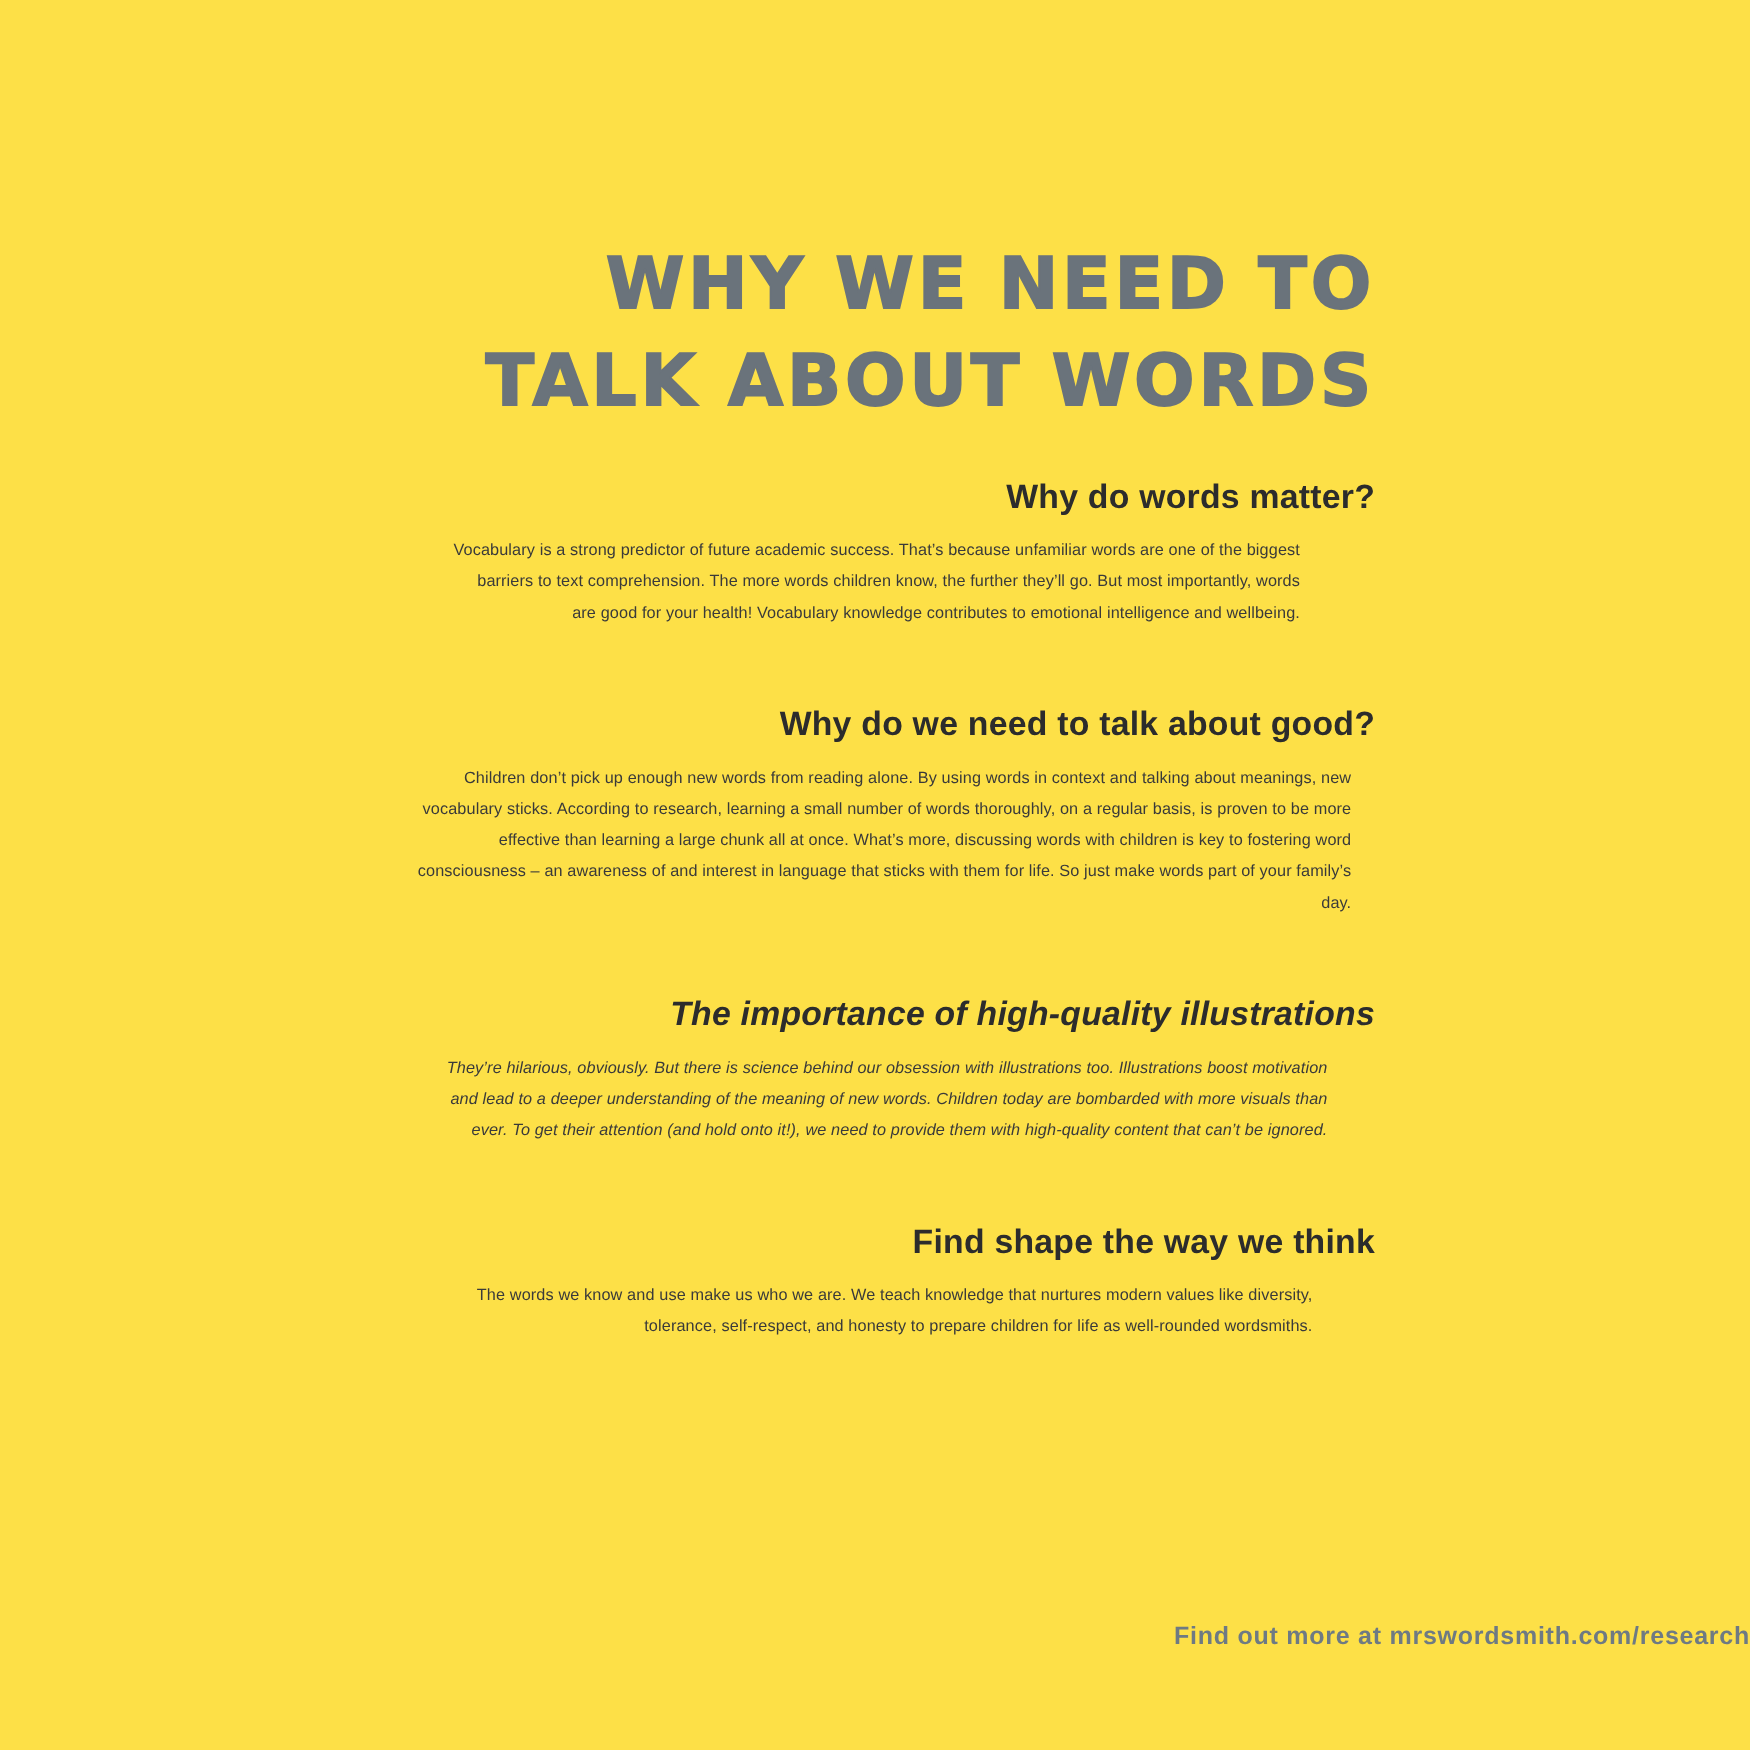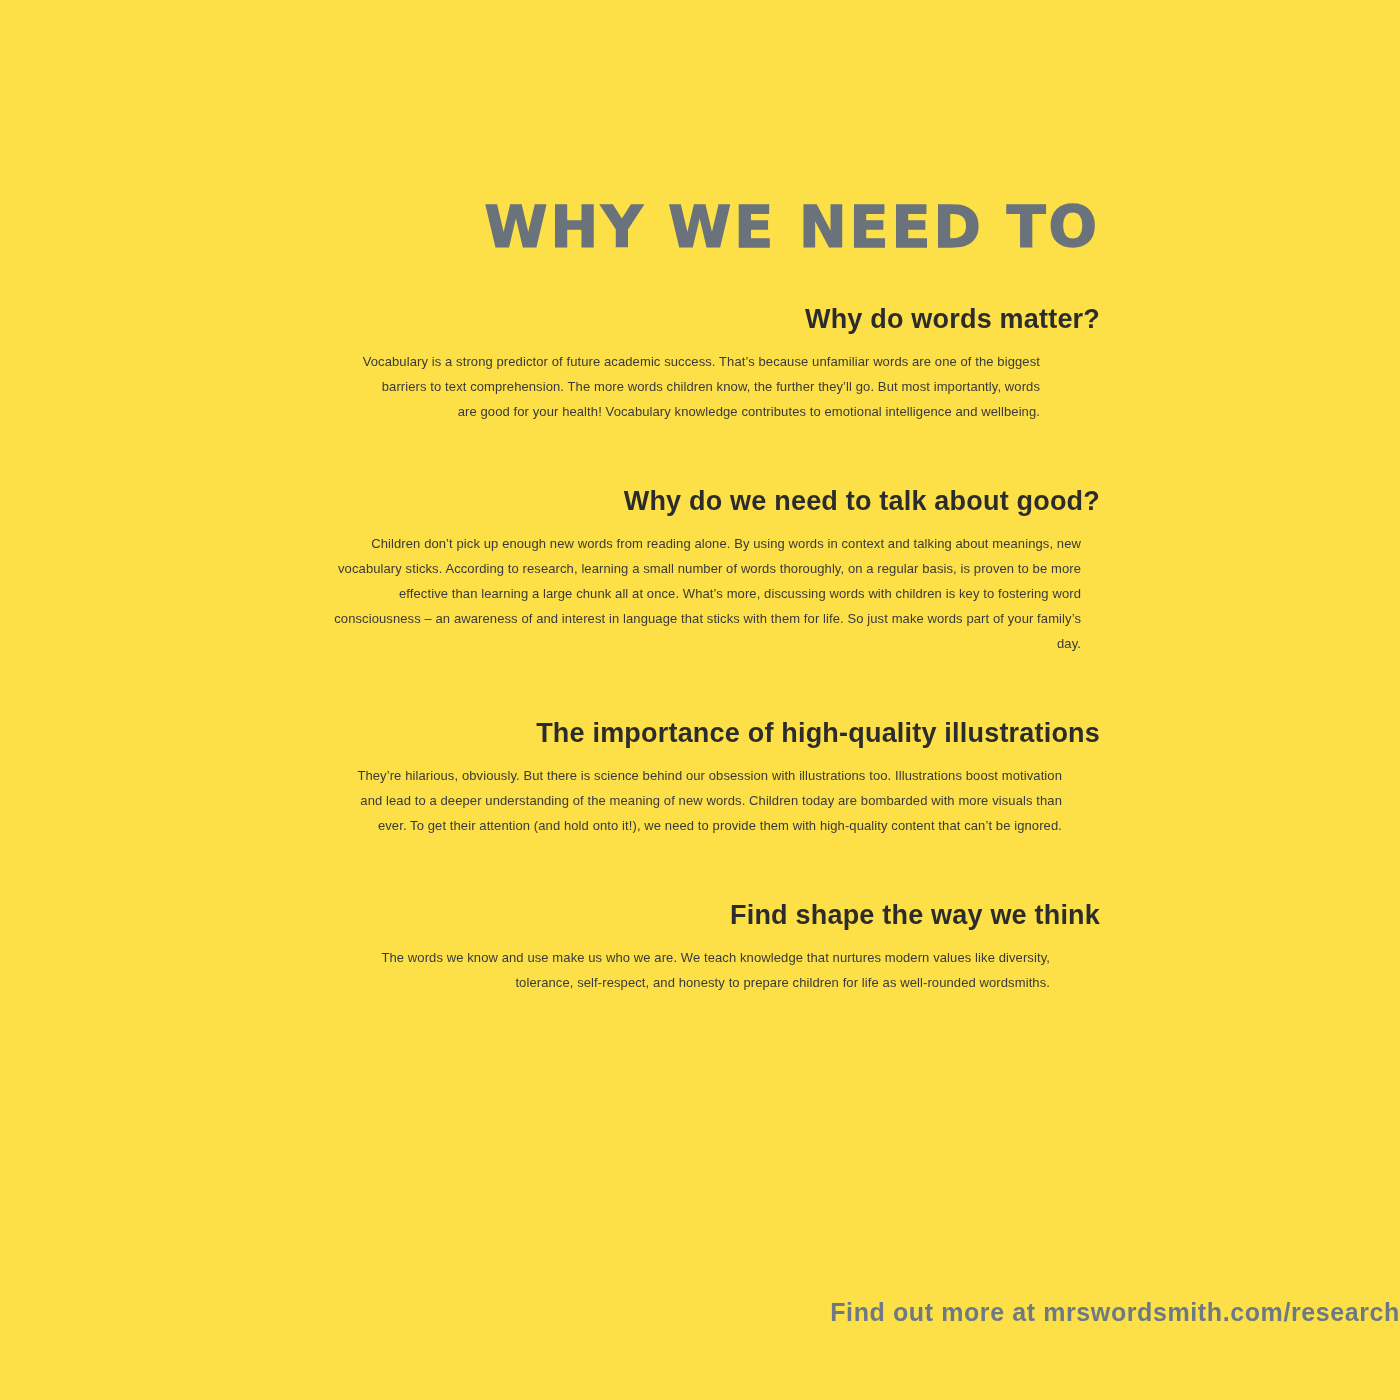--- a/index.html
+++ b/index.html
@@ -47,43 +47,44 @@
     margin: 0 auto;
     color: #3a3a3a;
     font-size: 13px;
     line-height: 25px;
     letter-spacing: 0.1px;
   }
   .section[data-name="section-why-words-matter"]              { margin-top: 0;    }
   .section[data-name="section-why-words-matter"] p            { max-width: 680px; }
   .section[data-name="section-talk-about-them"]               { margin-top: 62px; }
   .section[data-name="section-talk-about-them"] p             { max-width: 762px; }
-  .section[data-name="section-high-quality-illustrations"]    { margin-top: 62px; }
+  .section[data-name="section-high-quality-illustrations"]    { margin-top: 62px; font-style: italic; }
   .section[data-name="section-high-quality-illustrations"] p  { max-width: 724px; }
   .section[data-name="section-words-shape-think"]             { margin-top: 62px; }
   .section[data-name="section-words-shape-think"] p           { max-width: 700px; }
   .footer {
     position: absolute;
     left: 0;
     right: 0;
     top: 1298px;
     color: #6e7a83;
-    font-size: 25px;
+    font-size: 20px;
     font-weight: 700;
     letter-spacing: 0.6px;
   }
 </style>
 </head>
 <body>
 
 <div class="page" data-name="research-page">
   <div class="content" data-name="page-content">
 
     <h1 class="main-title" data-name="page-title">
       <span class="title-line" data-name="page-title-line-1">WHY WE NEED TO</span>
+      <span class="title-line" data-name="page-title-line-2">TALK ABOUT WORDS</span>
     </h1>
 
     <div class="sections" data-name="sections-container">
 
       <div class="section" data-name="section-why-words-matter">
         <h2 data-name="section-heading">Why do words matter?</h2>
         <p data-name="section-body">Vocabulary is a strong predictor of future academic success. That’s because unfamiliar words are one of the biggest barriers to text comprehension. The more words children know, the further they’ll go. But most importantly, words are good for your health! Vocabulary knowledge contributes to emotional intelligence and wellbeing.</p>
       </div>
 
       <div class="section" data-name="section-talk-about-them">

